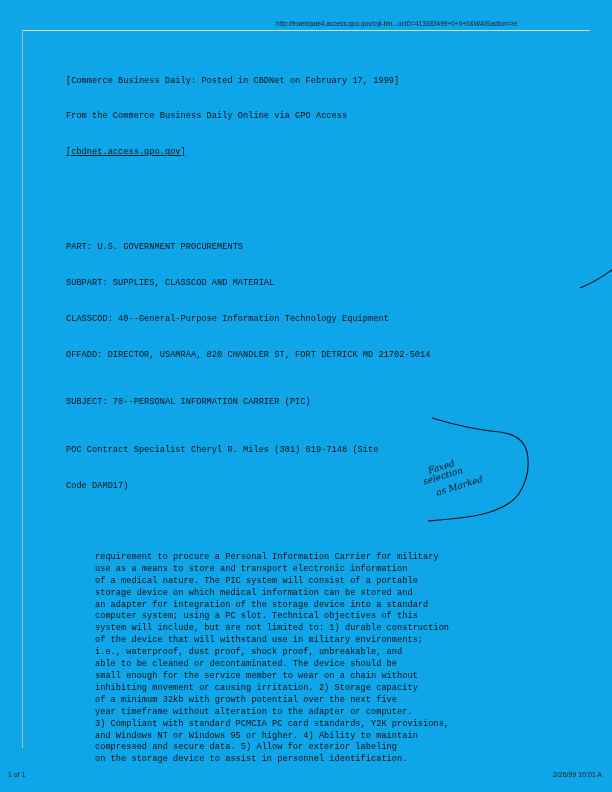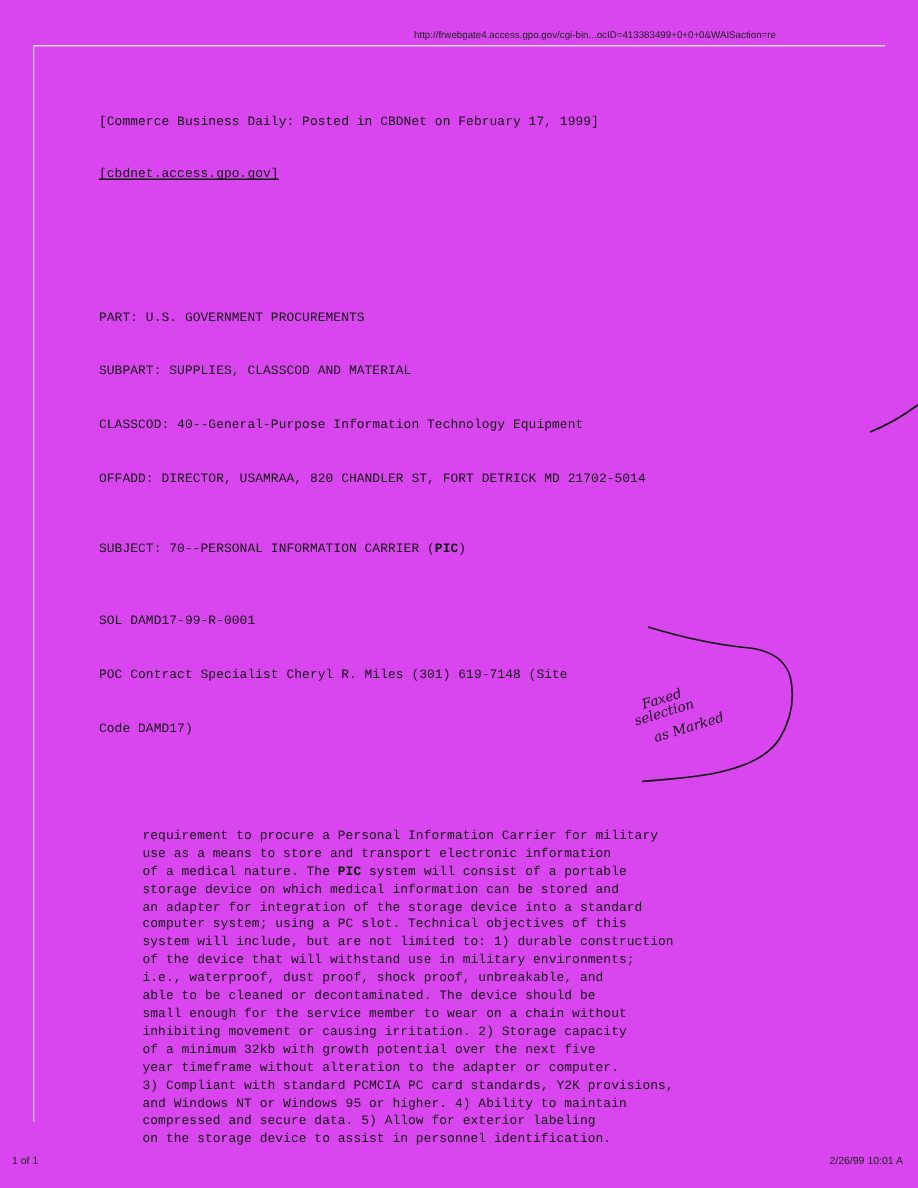--- a/index.html
+++ b/index.html
@@ -4,21 +4,21 @@
 <style>
   html, body {
     margin: 0;
     padding: 0;
     background: #ffffff;
   }
   .page {
     position: relative;
     width: 612px;
     height: 792px;
-    background: #d946ef;
+    background: #0ea5e9;
     overflow: hidden;
     font-family: "Liberation Sans", sans-serif;
   }
 
   
   .url-line {
     position: absolute;
     top: 20px;
     left: 276px;
     width: 330px;
@@ -51,21 +51,21 @@
     line-height: 11.9px;
     color: #111;
     letter-spacing: 0.05px;
     white-space: pre-wrap;
   }
 
   .block { margin: 0; }
   .gap { height: 11.9px; }
 
   .u { text-decoration: underline; font-family: Liberation Mono, monospace; }
-  .b { font-weight: bold; }
+  .b { font-weight: normal; }
 
   
   .desc-wrap {
     position: relative;
   }
   .desc-first {
     white-space: pre-wrap;
   }
   .desc-rest {
     margin-left: 29px;
@@ -117,32 +117,32 @@
 
 <div class="page">
 
   <div class="url-line">http://frwebgate4.access.gpo.gov/cgi-bin...ocID=413383499+0+0+0&amp;WAISaction=re</div>
 
   <div class="scan-frame"></div>
 
   <div class="doc-body">
 
     <div class="block">[Commerce Business Daily: Posted in CBDNet on February 17, 1999]</div>
+    <div class="block">From the Commerce Business Daily Online via GPO Access</div>
     <div class="block u">[cbdnet.access.gpo.gov]</div>
 
     <div class="gap"></div>
 
     <div class="block">PART: U.S. GOVERNMENT PROCUREMENTS</div>
     <div class="block">SUBPART: SUPPLIES, CLASSCOD AND MATERIAL</div>
     <div class="block">CLASSCOD: 40--General-Purpose Information Technology Equipment</div>
     <div class="block">OFFADD: DIRECTOR, USAMRAA, 820 CHANDLER ST, FORT DETRICK MD 21702-5014</div>
 
     <div class="block"><span>SUBJECT: 70--PERSONAL INFORMATION CARRIER (</span><span class="b">PIC</span><span>)</span></div>
 
-    <div class="block">SOL DAMD17-99-R-0001</div>
     <div class="block">POC Contract Specialist Cheryl R. Miles (301) 619-7148 (Site</div>
     <div class="block" style="">Code DAMD17)</div>
 
     <div class="desc-wrap">
       <div class="desc-rest"><span>requirement to procure a Personal Information Carrier for military
 use as a means to store and transport electronic information
 of a medical nature. The </span><span class="b">PIC</span><span> system will consist of a portable
 storage device on which medical information can be stored and
 an adapter for integration of the storage device into a standard
 computer system; using a PC slot. Technical objectives of this

